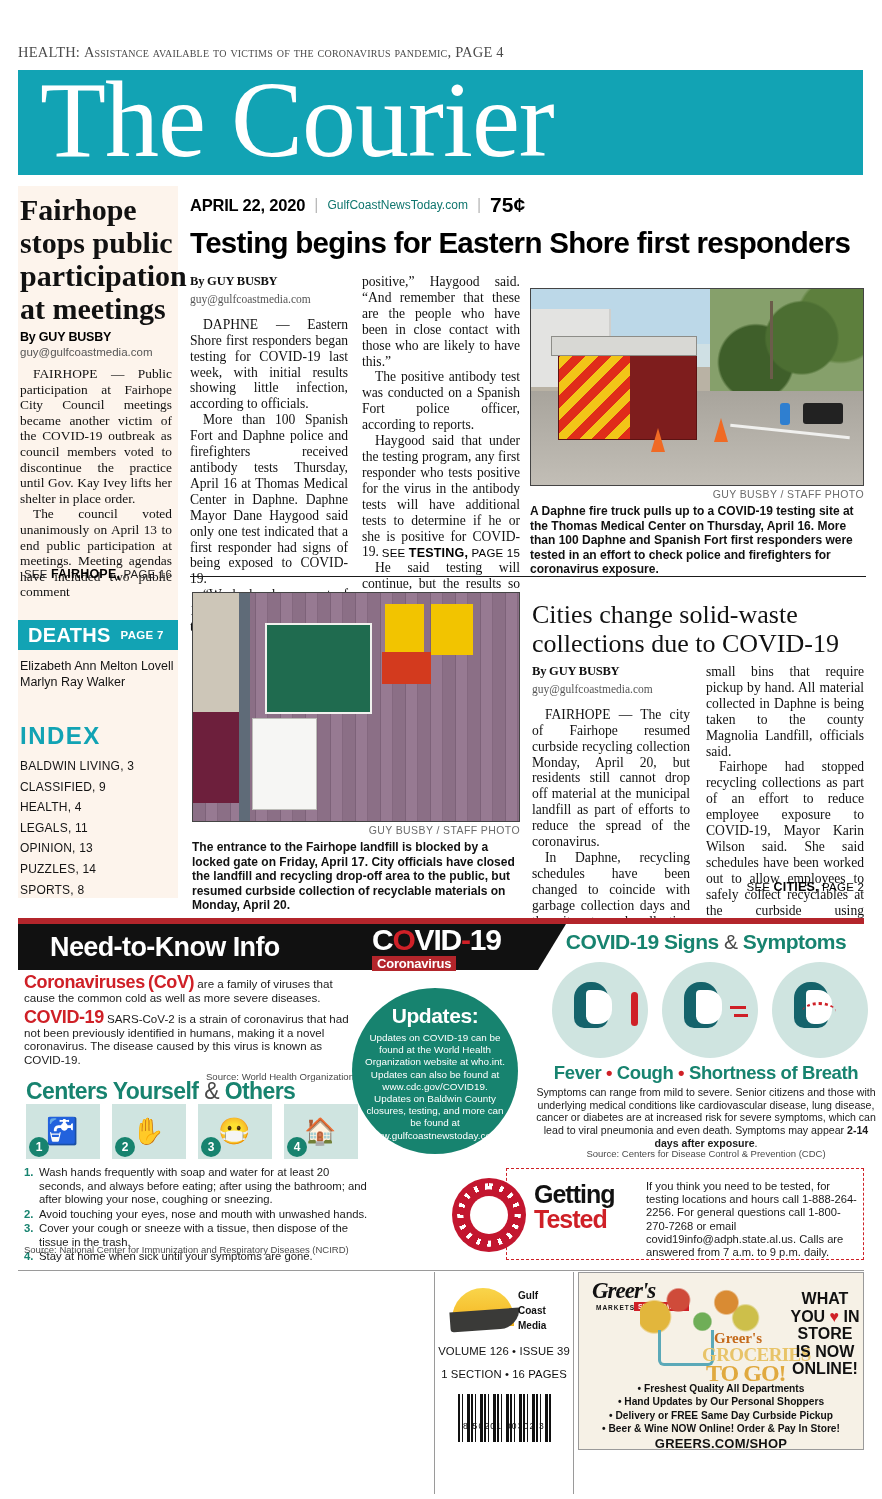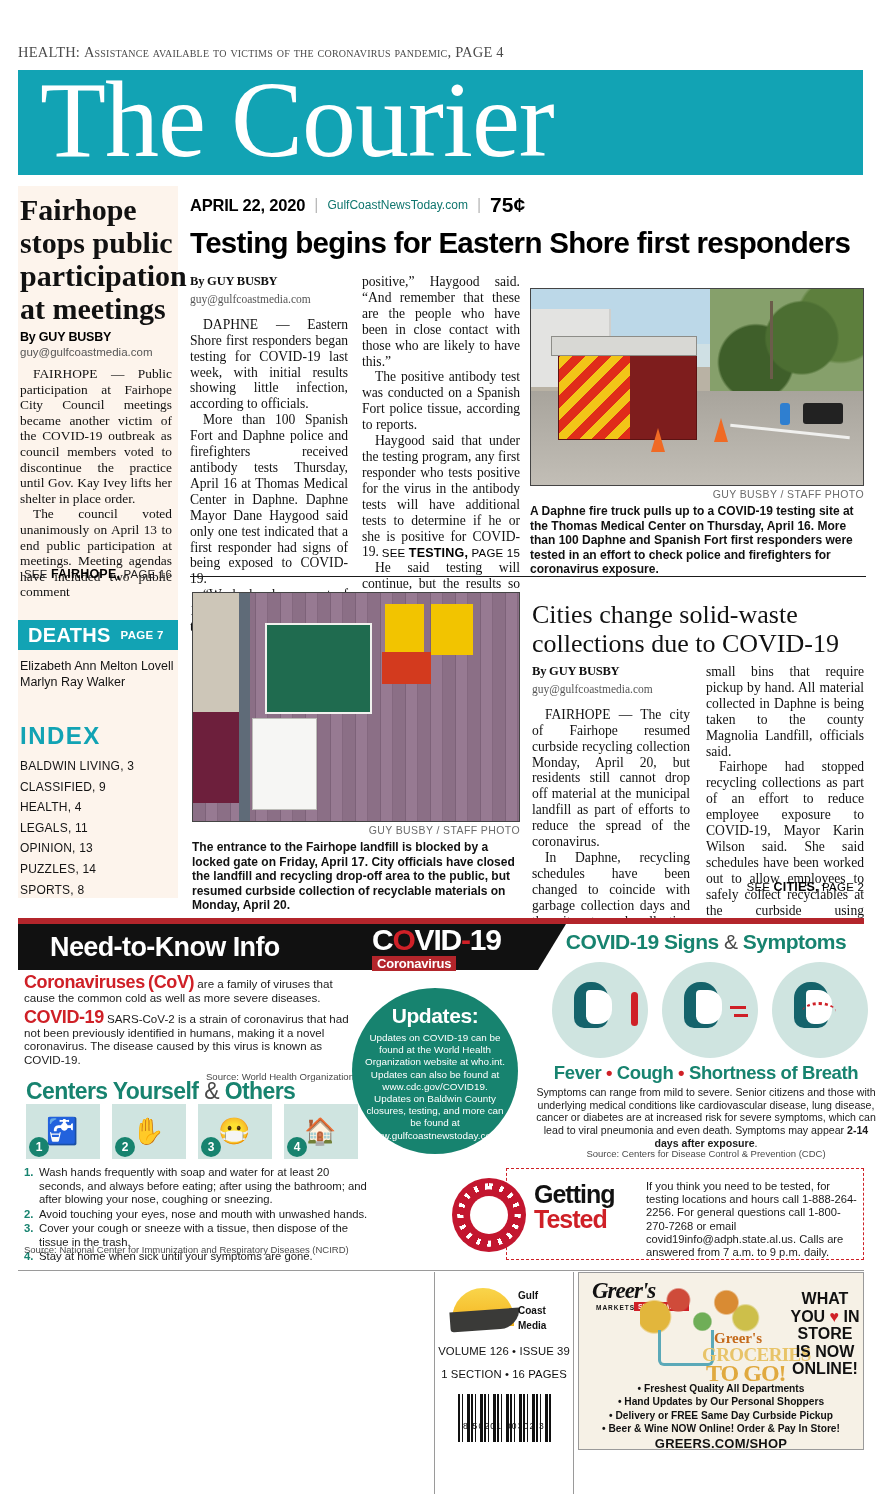--- a/index.html
+++ b/index.html
@@ -292,21 +292,21 @@
     <div class="byline">By GUY BUSBY</div>
     <div class="byline-mail">guy@gulfcoastmedia.com</div>
     <div style="height:9px"></div>
     <p>DAPHNE — Eastern Shore first responders began testing for COVID-19 last week, with initial results showing little infection, according to officials.</p>
     <p>More than 100 Spanish Fort and Daphne police and firefighters received antibody tests Thursday, April 16 at Thomas Medical Center in Daphne. Daphne Mayor Dane Haygood said only one test indicated that a first responder had signs of being exposed to COVID-19.</p>
     <p>“We had only one out of 105 of our first-responders test</p>
   </div>
 
   <div class="col" style="left:362px; top:274px; width:158px;">
     <p style="text-indent:0">positive,” Haygood said. “And remember that these are the people who have been in close contact with those who are likely to have this.”</p>
-    <p>The positive antibody test was conducted on a Spanish Fort police tissue, according to reports.</p>
+    <p>The positive antibody test was conducted on a Spanish Fort police officer, according to reports.</p>
     <p>Haygood said that under the testing program, any first responder who tests positive for the virus in the antibody tests will have additional tests to determine if he or she is positive for COVID-19.</p>
     <p>He said testing will continue, but the results so far are encouraging. The mayor</p>
   </div>
   <div class="jump" style="position:absolute; left:362px; top:546px; width:158px;">
     <span class="see">SEE </span><b>TESTING,</b><span class="see"> PAGE 15</span>
   </div>
 
   <div class="photo" style="left:530px; top:288px; width:334px; height:198px;">
     <div class="ft-sky"></div>
     <div class="ft-tree"></div>

